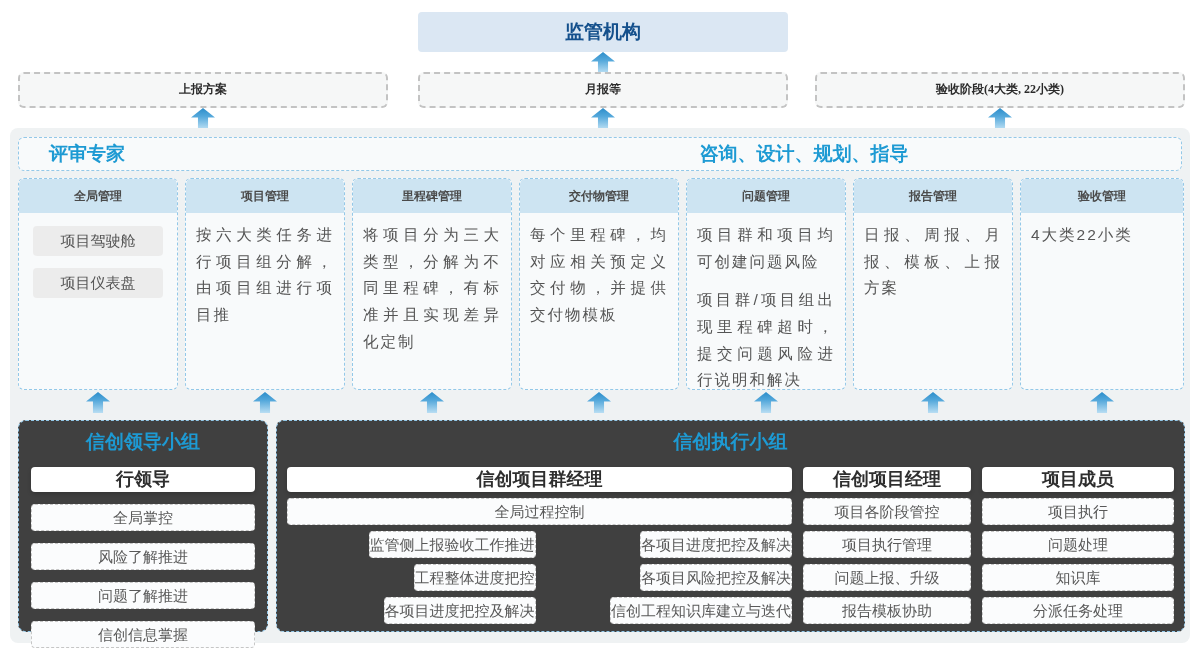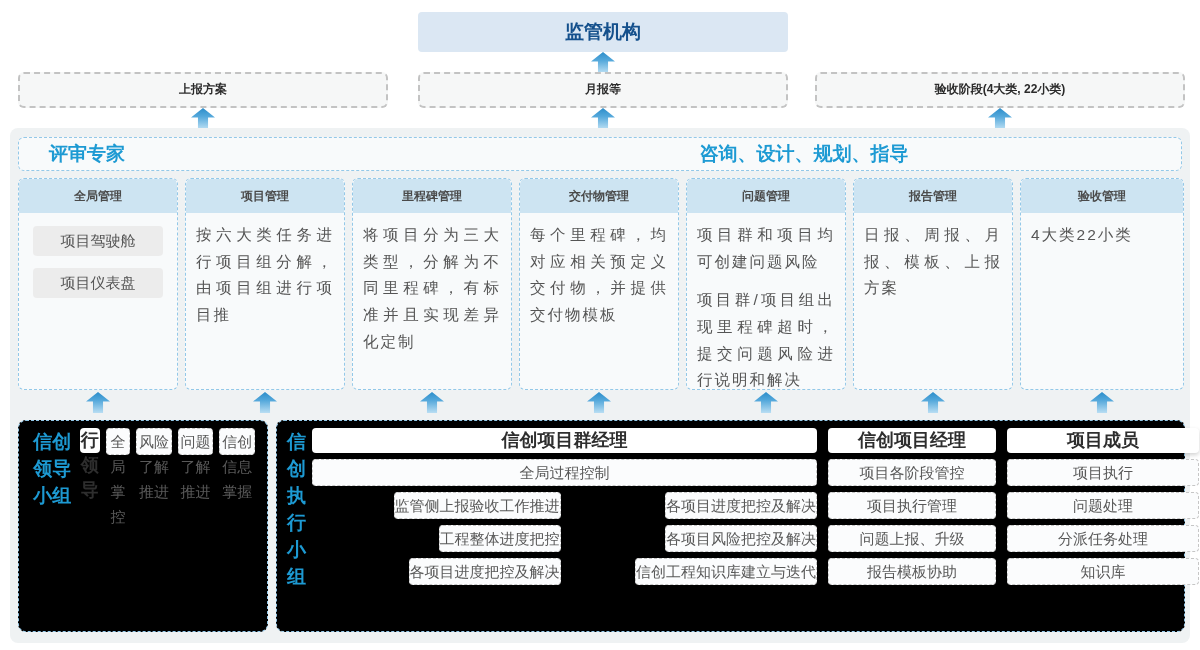--- a/index.html
+++ b/index.html
@@ -39,22 +39,22 @@
             text-align:center;line-height:34px;border-radius:5px 5px 0 0;}
   .col-body{padding:9px 10px;}
   .col-text{margin:0;font-size:15.5px;line-height:1.72;color:#555555;
             text-align:justify;letter-spacing:2px;}
   .col-text.second{margin-top:12px;}
   .pill-gray{height:30px;background:#ececec;border-radius:4px;margin:4px 4px 12px;
              color:#555555;font-size:15px;text-align:center;line-height:30px;}
 
   
   .group{position:absolute;top:420px;height:212px;box-sizing:border-box;
-         border:1px dashed #93c8e8;border-radius:8px;background:#000000;
-         display:flex;flex-direction:row;gap:6px;}
+         border:1px dashed #93c8e8;border-radius:8px;background:#404040;
+         display:flex;flex-direction:column;gap:12px;}
   .left-group{left:18px;width:250px;padding:7px 12px;}
   .right-group{left:276px;width:909px;padding:7px 10px;}
   .group-title{text-align:center;font-size:19px;font-weight:bold;color:#1d9ad3;line-height:27px;}
   .pill-white{height:25px;background:#ffffff;border-radius:4px;
               box-shadow:0 2px 4px rgba(0,0,0,0.18);font-size:18px;font-weight:bold;
               color:#2e2e2e;text-align:center;line-height:25px;}
   .ditem{height:27px;box-sizing:border-box;border:1px dashed #c6c6c6;border-radius:4px;
          background:#fbfcfd;font-size:15px;color:#595959;text-align:center;line-height:25px;}
   .exec-row{display:flex;gap:11px;}
   .subgroup{display:flex;flex-direction:column;gap:6px;}
@@ -65,21 +65,21 @@
 <body>
 
 <div class="stage">
 
   <div class="top-box">监管机构</div>
 
   <div class="arrow" style="left:591px;top:52px;"></div>
 
   <div class="report-box" style="left:18px;">上报方案</div>
   <div class="report-box" style="left:418px;">月报等</div>
-  <div class="report-box" style="left:815px;">验收阶段(4大类, 22小类)</div>
+  <div class="report-box" style="left:815px;font-family:Liberation Serif, serif;">验收阶段(4大类, 22小类)</div>
 
   <div class="arrow" style="left:191px;top:108px;"></div>
   <div class="arrow" style="left:591px;top:108px;"></div>
   <div class="arrow" style="left:988px;top:108px;"></div>
 
   <div class="main-panel">
 
     <div class="expert-bar">
       <span class="expert-left">评审专家</span>
       <span class="expert-right">咨询、设计、规划、指导</span>
@@ -180,20 +180,20 @@
         <div class="ditem">项目各阶段管控</div>
         <div class="ditem">项目执行管理</div>
         <div class="ditem">问题上报、升级</div>
         <div class="ditem">报告模板协助</div>
       </div>
 
       <div class="subgroup" style="width:192px;">
         <div class="pill-white">项目成员</div>
         <div class="ditem">项目执行</div>
         <div class="ditem">问题处理</div>
+        <div class="ditem">知识库</div>
         <div class="ditem">分派任务处理</div>
-        <div class="ditem">知识库</div>
       </div>
 
     </div>
   </div>
 
 </div>
 
 </body></html>

